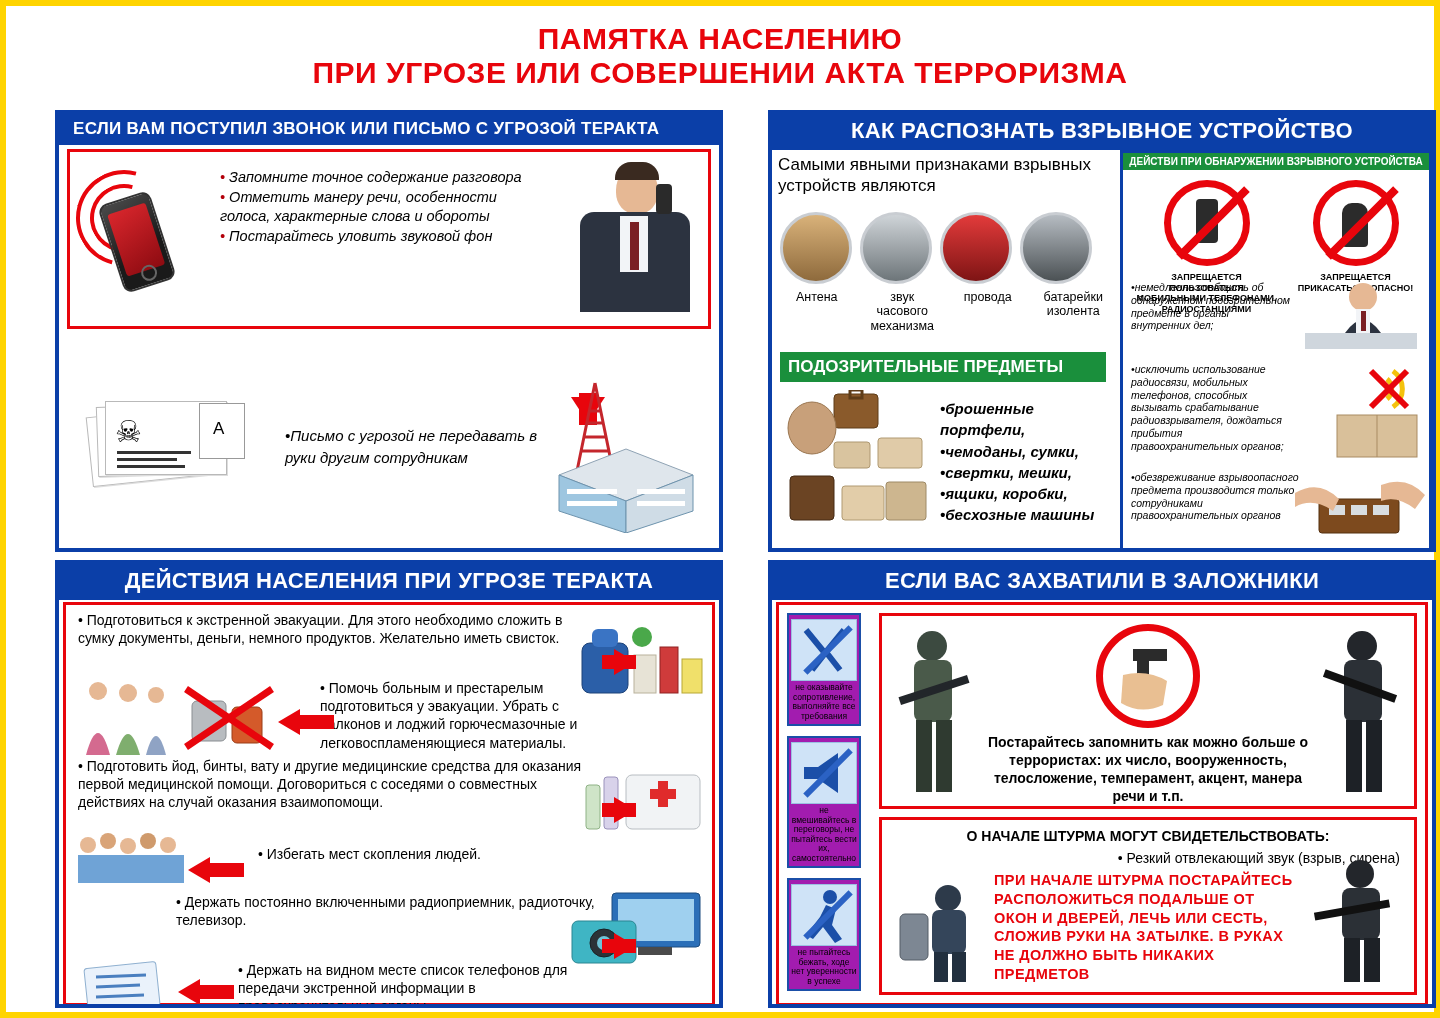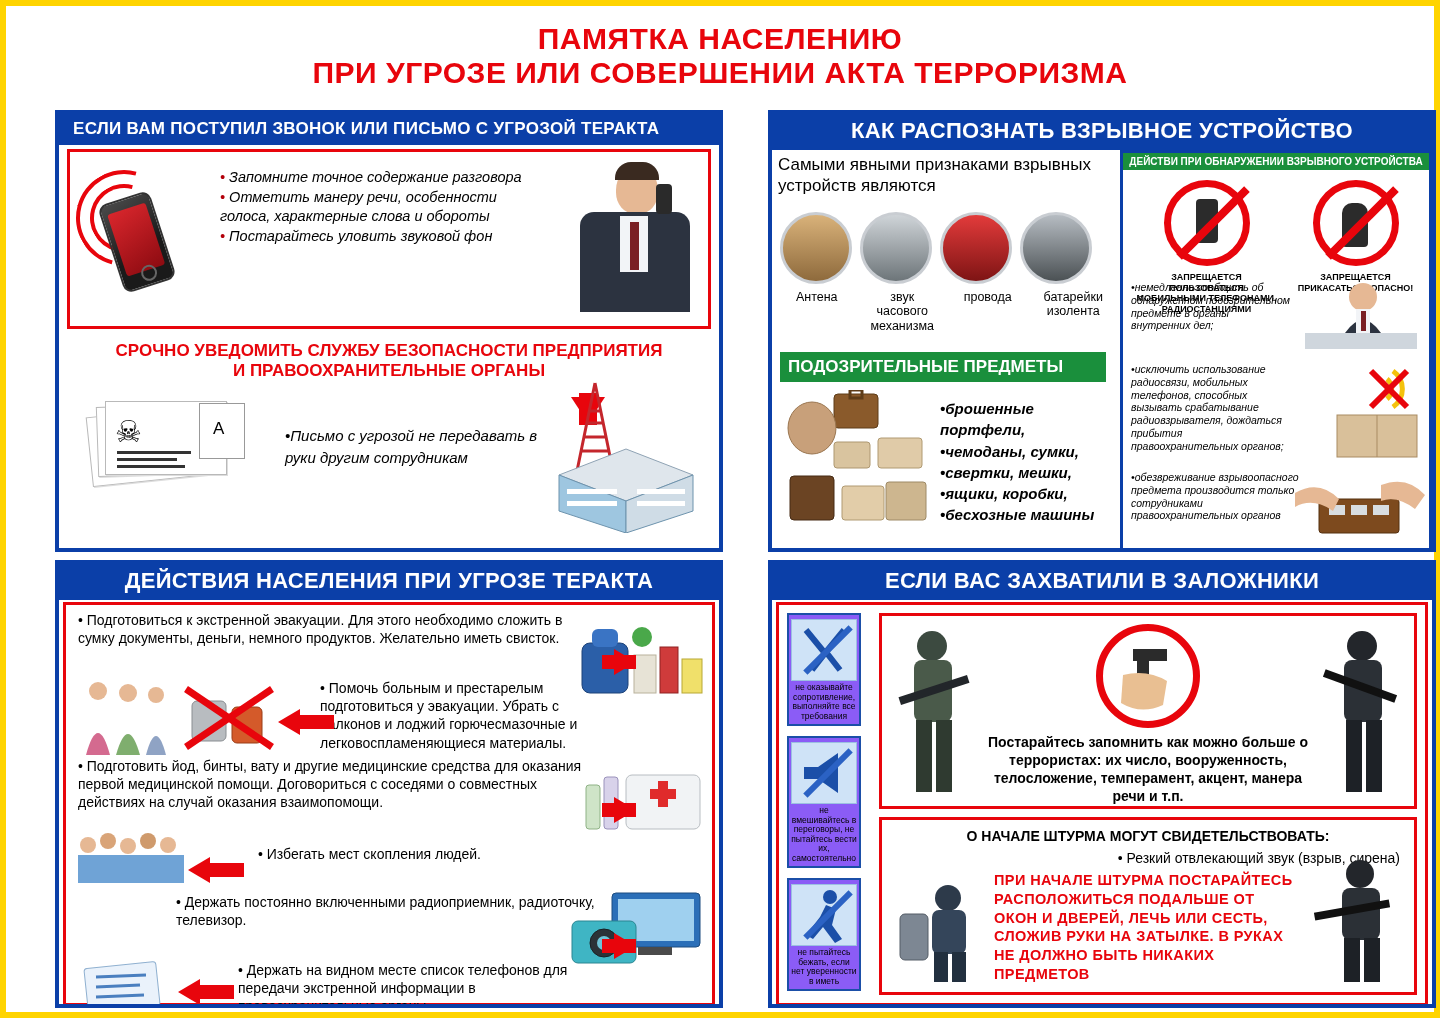--- a/index.html
+++ b/index.html
@@ -117,21 +117,21 @@
 
   .greenbar { background:#1a8f3c; color:#fff; font-weight:bold; font-size:10px; padding:3px 6px; text-align:center; }
   .greenbar.lg { font-size:17px; padding:5px 8px; text-align:left; }
 
   .small { font-size:10.5px; line-height:1.22; }
   .tiny { font-size:9px; line-height:1.18; }
 
   .circ-img { width:72px;height:72px;border-radius:50%;border:3px solid #c9cdd2; overflow:hidden; position:relative; }
 
   .sign {
-    width:74px; background:#8b5cf6; border:2px solid #1b4fa8; text-align:center; padding:4px 2px 3px;
+    width:74px; background:#a21caf; border:2px solid #1b4fa8; text-align:center; padding:4px 2px 3px;
   }
   .sign .pic { height:62px; position:relative; }
   .sign .cap { font-size:8.5px; line-height:1.12; margin-top:2px; }
   .slash { position:absolute; left:4px; top:50%; width:64px;height:6px;background:#2b62c4;margin-top:-3px;transform:rotate(-45deg); }
 
   .redtxt { color:#e8050c; font-weight:bold; }
 </style>
 </head>
 <body>
 
@@ -169,24 +169,20 @@
               <div class="head" style="left:46px;top:6px;width:42px;height:48px;"></div>
               <div class="hair" style="left:45px;top:2px;width:44px;height:18px;"></div>
               <div class="body" style="left:10px;top:52px;width:110px;height:100px;"></div>
               <div class="shirt" style="left:50px;top:56px;width:28px;height:56px;"></div>
               <div class="tie" style="left:60px;top:62px;width:9px;height:48px;"></div>
               <div style="position:absolute;left:86px;top:24px;width:16px;height:30px;background:#2a2a2a;border-radius:4px;"></div>
             </div>
           </div>
         </div>
 
-        <div style="position:absolute;left:36px;right:36px;top:196px;text-align:center;">
-          <div class="redtxt" style="font-size:17px;line-height:1.2;">СРОЧНО УВЕДОМИТЬ СЛУЖБУ БЕЗОПАСНОСТИ ПРЕДПРИЯТИЯ</div>
-          <div class="redtxt" style="font-size:17px;line-height:1.2;">И ПРАВООХРАНИТЕЛЬНЫЕ ОРГАНЫ</div>
-        </div>
 
         <div style="position:absolute;left:30px;top:248px;">
           <div class="letterstack" style="width:180px;height:110px;">
             <div class="sheet" style="left:0;top:18px;width:120px;height:70px;transform:rotate(-6deg);"></div>
             <div class="sheet" style="left:8px;top:12px;width:120px;height:70px;transform:rotate(-2deg);"></div>
             <div class="sheet" style="left:16px;top:8px;width:122px;height:74px;"></div>
             <div class="skull" style="position:absolute;left:26px;top:24px;">☠</div>
             <div style="position:absolute;left:28px;top:58px;width:74px;height:3px;background:#333;"></div>
             <div style="position:absolute;left:28px;top:65px;width:60px;height:3px;background:#333;"></div>
             <div style="position:absolute;left:28px;top:72px;width:68px;height:3px;background:#333;"></div>
@@ -480,21 +476,21 @@
             <div class="sign" style="margin-top:10px;">
               <div class="pic" style="background:#cfe3f7;border:1px solid #9cc0e2;">
                 <svg width="70" height="60" viewBox="0 0 70 60">
                     <g fill="#1b4fa8">
                       <circle cx="38" cy="12" r="7"></circle>
                       <path d="M34 20 l10 4 l-4 16 l10 14 l-7 4 l-12 -16 l-10 12 l-7 -4 l14 -18 z"></path>
                     </g>
                   </svg>
                 <div class="slash"></div>
               </div>
-              <div class="cap">не пытайтесь бежать, если нет уверенности в иметь</div>
+              <div class="cap">не пытайтесь бежать, ходе нет уверенности в успехе</div>
             </div>
           </div>
 
           <div class="redbox" style="left:100px;top:8px;right:8px;height:196px;">
             <div style="position:absolute;left:6px;top:8px;">
               <svg width="92" height="176" viewBox="0 0 92 176">
                 <circle cx="44" cy="22" r="15" fill="#3c4a40"></circle>
                 <rect x="26" y="36" width="38" height="62" rx="8" fill="#4a5a4a"></rect>
                 <rect x="28" y="96" width="16" height="72" fill="#2f3a30"></rect>
                 <rect x="48" y="96" width="16" height="72" fill="#2f3a30"></rect>

